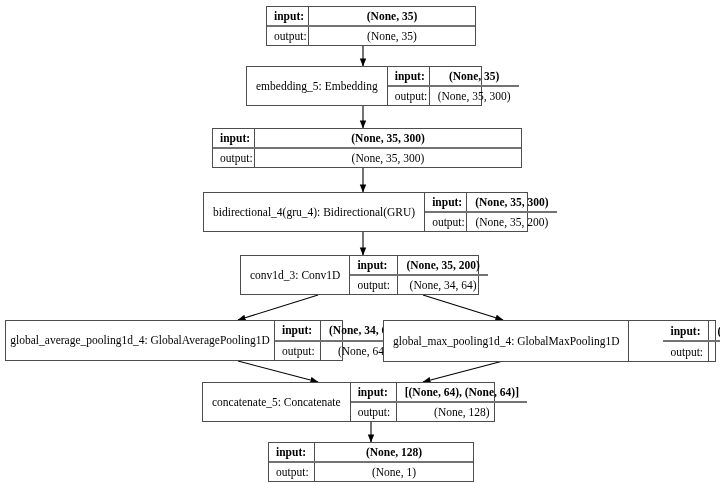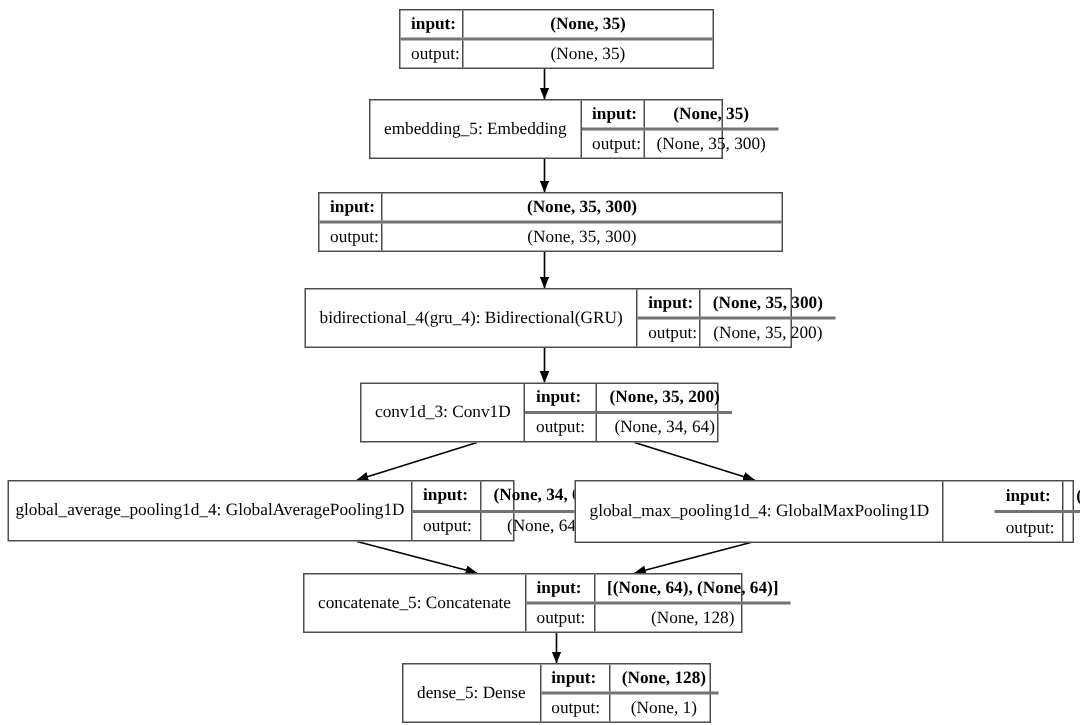--- a/index.html
+++ b/index.html
@@ -209,21 +209,20 @@
         <div class="io-shape">[(None, 64), (None, 64)]</div>
       </div>
       <div class="io-row">
         <div class="io-label" style="width:46px;">output:</div>
         <div class="io-shape">(None, 128)</div>
       </div>
     </div>
   </div>
 
   <div class="node" style="left:268px; top:442px; width:206px; height:40px;">
-    <div class="name-cell" style="width:88px;">dense_5: Dense</div>
     <div class="io-block">
       <div class="io-row top">
         <div class="io-label" style="width:46px;">input:</div>
         <div class="io-shape">(None, 128)</div>
       </div>
       <div class="io-row">
         <div class="io-label" style="width:46px;">output:</div>
         <div class="io-shape">(None, 1)</div>
       </div>
     </div>

